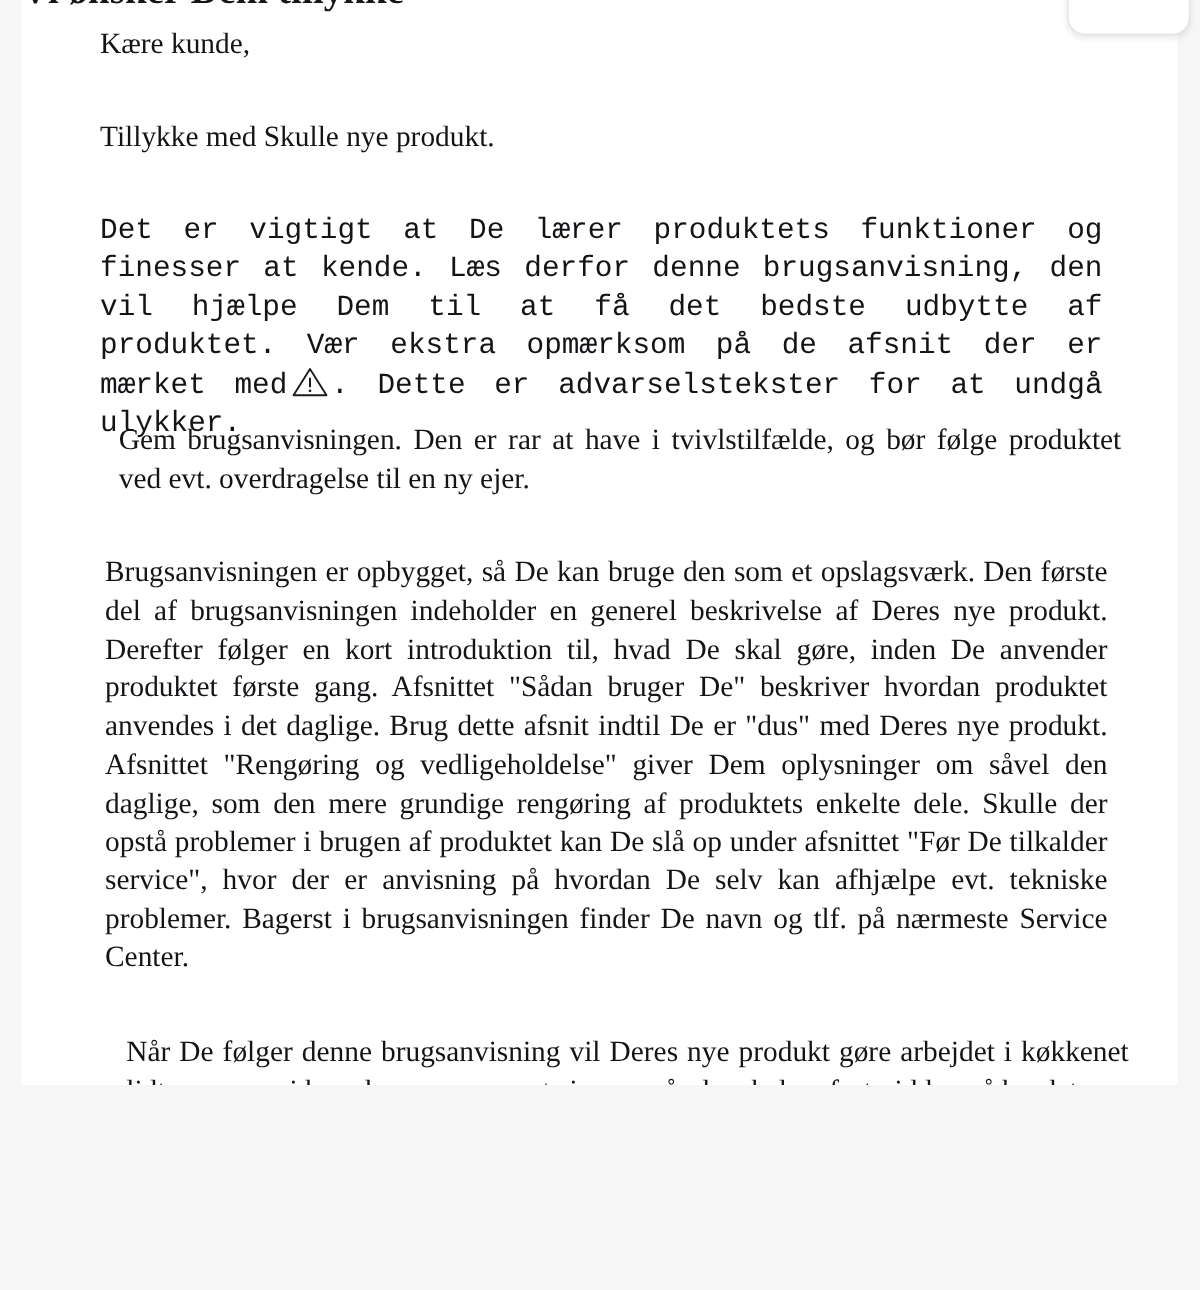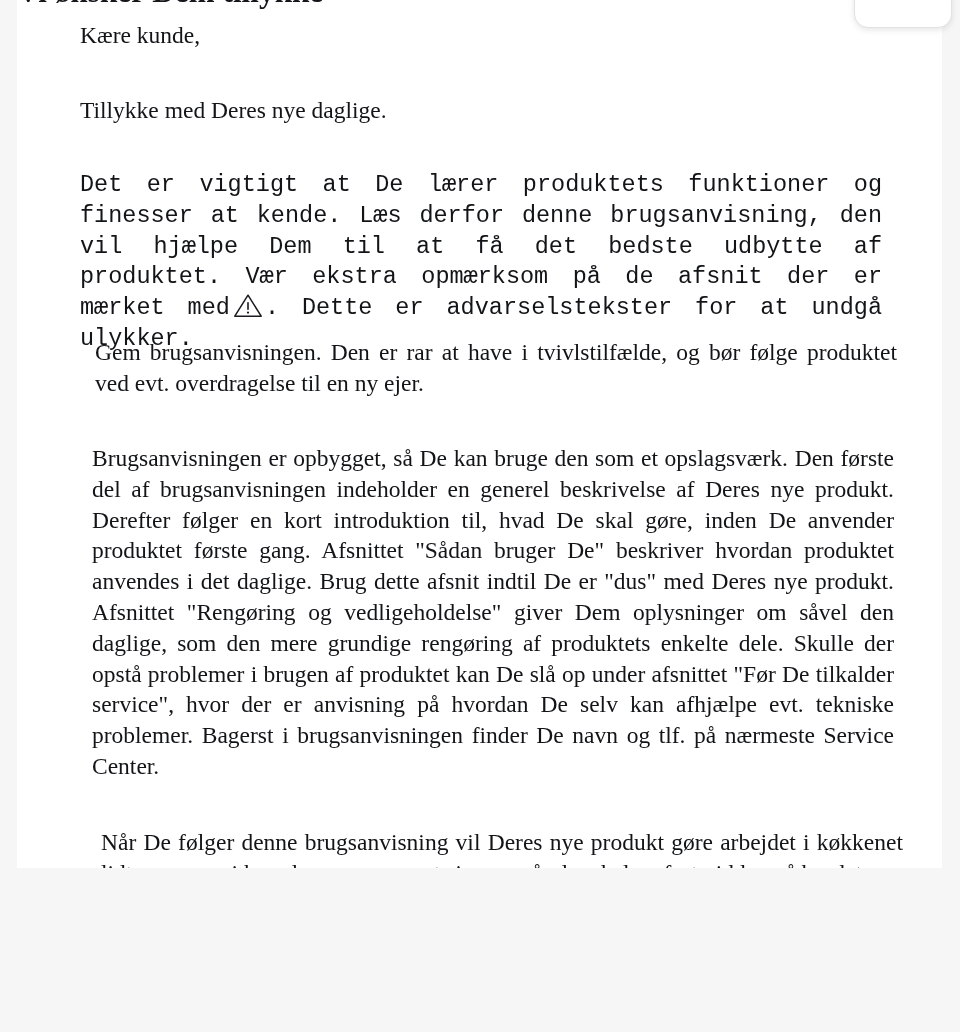--- a/index.html
+++ b/index.html
@@ -116,21 +116,21 @@
     text-justify: inter-word;
     color: #131417;
   }
   p.para.noj { text-align: left; }
 
   
   .blk-greeting   { position: absolute; top: 20px;  left: 0; width: 802px; }
   .blk-congrats   { position: absolute; top: 95px;  left: 0; width: 802px; }
   .blk-important  { position: absolute; top: 170px; left: 0; width: 802px; font-family: Liberation Mono, monospace; }
   .blk-keep       { position: absolute; top: 337px; left: 15px; width: 802px; }
-  .blk-structure  { position: absolute; top: 443px; left: 12px; width: 802px; }
+  .blk-structure  { position: absolute; top: 443px; left: 4px; width: 802px; }
   .blk-closing    { position: absolute; top: 827px; left: 0; width: 802px; margin-left: 21px; }
   .blk-enjoy      { position: absolute; top: 963px; left: 0; width: 802px; font-style: italic; }
 
   
   .warn-tri {
     display: inline-block;
     vertical-align: -4px;
     width: 30px;
     height: 25px;
     margin: 0 2px 0 3px;
@@ -146,21 +146,21 @@
 
     <h1 class="doc-heading">Vi ønsker Dem tillykke</h1>
 
     <div class="content">
 
       <div class="blk-greeting">
         <p class="para noj">Kære kunde,</p>
       </div>
 
       <div class="blk-congrats">
-        <p class="para noj">Tillykke med Deres nye daglige.</p>
+        <p class="para noj">Tillykke med Skulle nye produkt.</p>
       </div>
 
       <div class="blk-important">
         <p class="para"><span>Det er vigtigt at De lærer produktets funktioner og finesser at kende. Læs derfor denne brugsanvisning, den vil hjælpe Dem til at få det bedste udbytte af produktet. Vær ekstra opmærksom på de afsnit der er mærket med</span><span class="warn-tri"><svg viewBox="0 0 30 25" xmlns="http://www.w3.org/2000/svg">
                 <path d="M15 2.2 L28.2 23.2 L1.8 23.2 Z" fill="none" stroke="#1a1b1e" stroke-width="1.5" stroke-linejoin="round"></path>
                 <rect x="14.2" y="9.2" width="1.6" height="7.6" fill="#1a1b1e"></rect>
                 <circle cx="15" cy="19.6" r="1.1" fill="#1a1b1e"></circle>
               </svg></span><span>. Dette er advarselstekster for at undgå ulykker.</span></p>
       </div>
 

